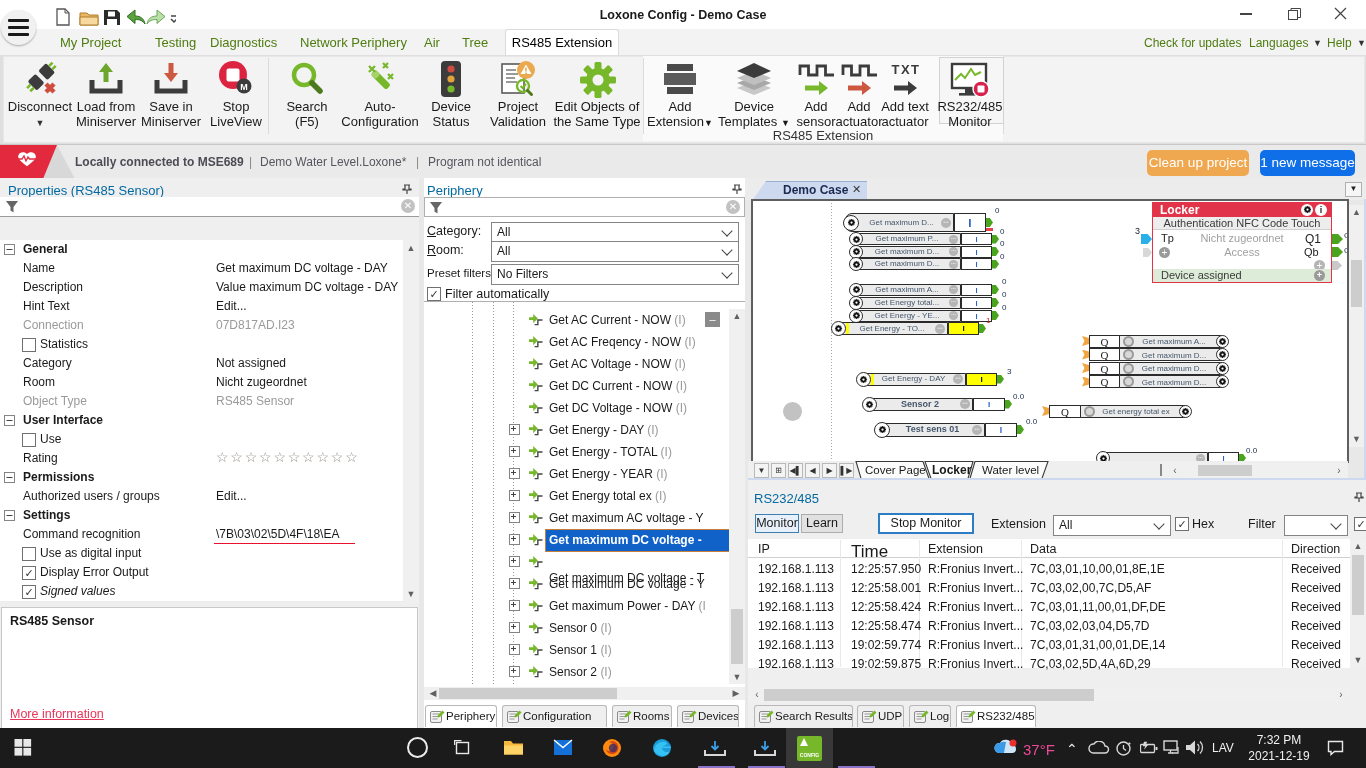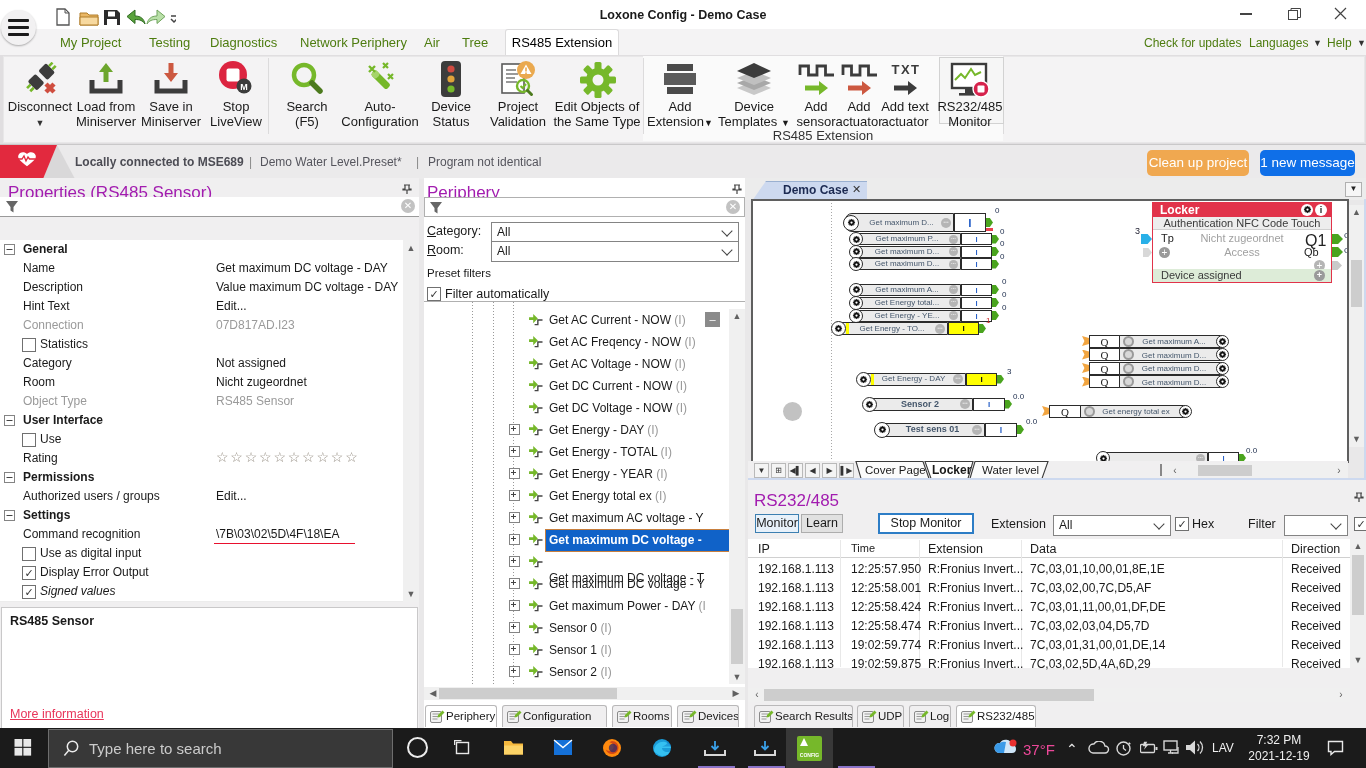--- a/index.html
+++ b/index.html
@@ -16,21 +16,21 @@
 #activetab{position:absolute;left:505px;top:29px;width:112px;height:26px;background:#fff;border:1px solid #dcdbdc;border-bottom:none;border-radius:3px 3px 0 0;text-align:center;line-height:25px;font-size:13px;}
 
 #ribbon{left:0;top:55px;width:1366px;height:93px;background:#e0dee0;}
 #ribbonpanel{left:3px;top:1px;width:1360px;height:85px;background:#f4f3f4;border:1px solid #e8e7e8;}
 .rlabel{position:absolute;font-size:13px;color:#1a1a1a;text-align:center;line-height:15px;}
 .rsep{position:absolute;top:3px;width:1px;height:76px;background:#dcdbdc;}
 
 #statusrow{left:0;top:144px;width:1366px;height:34px;background:#ebeaeb;border-top:1px solid #c9c8c9;}
 .sbtn{position:absolute;top:5px;height:26px;border-radius:5px;color:#fff;font-size:13.5px;text-align:center;line-height:26px;}
 
-.phead{position:absolute;font-size:17px;color:#a21caf;}
+.phead{position:absolute;font-size:13px;color:#0369a1;}
 
 #proppanel{left:0;top:178px;width:419px;height:550px;background:#f0eff0;}
 .prow{position:absolute;left:0;width:403px;height:19px;background:#fff;border-bottom:1px solid #ececec;font-size:12px;color:#1a1a1a;}
 .pname{position:absolute;left:23px;top:2px;}
 .pval{position:absolute;left:216px;top:2px;}
 .pgroup{font-weight:bold;}
 .gray{color:#9a9a9a;}
 .cb{position:absolute;left:22px;top:3px;width:12px;height:12px;border:1px solid #707070;background:#fff;font-size:11px;line-height:12px;text-align:center;color:#333;}
 
 .sb{position:absolute;background:#f0f0f0;}
@@ -99,21 +99,21 @@
   <div class="abs winbtn" style="left:1240px;top:13px;width:12px;height:2px;background:#444;"></div>
   <svg class="abs" style="left:1288px;top:8px" width="13" height="12" viewBox="0 0 13 12">
     <rect x="0.5" y="2.5" width="9" height="9" fill="none" stroke="#444"></rect>
     <path d="M3 2.5 v-2 h9.5 v9 h-2.5" fill="none" stroke="#444"></path>
   </svg>
   <svg class="abs" style="left:1334px;top:7px" width="13" height="13" viewBox="0 0 13 13">
     <path d="M1 1 L12 12 M12 1 L1 12" stroke="#444" stroke-width="1.2"></path>
   </svg>
 
   <div class="mtab" style="left:60px;">My Project</div>
-  <div class="mtab" style="left:149px;">Testing</div>
+  <div class="mtab" style="left:155px;">Testing</div>
   <div class="mtab" style="left:210px;">Diagnostics</div>
   <div class="mtab" style="left:300px;">Network Periphery</div>
   <div class="mtab" style="left:424px;">Air</div>
   <div class="mtab" style="left:462px;">Tree</div>
   <div class="abs" id="activetab">RS485 Extension</div>
   <div class="mtab" style="left:1144px;font-size:12px;top:36px;">Check for updates</div>
   <div class="mtab" style="left:1249px;font-size:12px;top:36px;">Languages</div>
   <div class="mtab" style="left:1313px;font-size:9px;top:38px;color:#333;">▼</div>
   <div class="mtab" style="left:1327px;font-size:12px;top:36px;">Help</div>
   <div class="mtab" style="left:1357px;font-size:9px;top:38px;color:#333;">▼</div>
@@ -265,21 +265,21 @@
   </div>
   <div class="abs" id="statusrow">
     <svg class="abs" style="left:0;top:0" width="75" height="34" viewBox="0 0 75 34">
       <polygon points="57,0 75,34 43,34" fill="#d9d8d9"></polygon>
       <polygon points="0,0 57,0 43,34 0,34" fill="#e2293e"></polygon>
       <path d="M27 9 c-2.5-2.8-7.5-2.2-8.6 1.2 c-1 3 1.2 5.2 8.6 11 c7.4-5.8 9.6-8 8.6-11 c-1.1-3.4-6.1-4-8.6-1.2 z" fill="#fff"></path>
       <path d="M18 14 h4 l2-3 2 5 2-4 1.5 2 h6" stroke="#e2293e" stroke-width="1.3" fill="none"></path>
     </svg>
     <div class="abs" style="left:75px;top:10px;font-size:12px;font-weight:bold;color:#4c4c54;">Locally connected to MSE689</div>
     <div class="abs" style="left:249px;top:10px;font-size:12px;color:#888;">|</div>
-    <div class="abs" style="left:260px;top:10px;font-size:12px;color:#55555d;">Demo Water Level.Preset*</div>
+    <div class="abs" style="left:260px;top:10px;font-size:12px;color:#55555d;">Demo Water Level.Loxone*</div>
     <div class="abs" style="left:416px;top:10px;font-size:12px;color:#888;">|</div>
     <div class="abs" style="left:428px;top:10px;font-size:12px;color:#55555d;">Program not identical</div>
     <div class="sbtn" style="left:1147px;width:102px;background:#f0a850;">Clean up project</div>
     <div class="sbtn" style="left:1260px;width:95px;background:#0f6fe8;">1 new message</div>
   </div>
   <div class="abs" id="proppanel">
     <div class="phead" style="left:8px;top:5px;">Properties (RS485 Sensor)</div>
     <svg class="pinicon abs" style="left:402px;top:6px" width="10" height="11" viewBox="0 0 10 11">
         <path d="M2 1 h6 M3 1 v4 h-2 l0 1 h8 l0 -1 h-2 v-4 M5 6 v4" stroke="#444" stroke-width="1.2" fill="none"></path>
       </svg>
@@ -406,20 +406,24 @@
     <div class="combo" style="left:67px;top:44px;width:246px;">
         <span class="cv">All</span>
         <span class="ch">⌄</span>
       </div>
     <div class="abs" style="left:3px;top:65px;font-size:12.5px;color:#1a1a1a;"><u>R</u>oom:</div>
     <div class="combo" style="left:67px;top:63px;width:246px;">
         <span class="cv">All</span>
         <span class="ch">⌄</span>
       </div>
     <div class="abs" style="left:3px;top:89px;font-size:11.5px;color:#1a1a1a;">Preset filters</div>
+    <div class="combo" style="left:67px;top:86px;width:246px;">
+        <span class="cv">No Filters</span>
+        <span class="ch">⌄</span>
+      </div>
     <div class="abs" style="left:3px;top:109px;width:12px;height:12px;border:1px solid #707070;background:#fff;font-size:11px;line-height:12px;text-align:center;color:#333;">✓</div>
     <div class="abs" style="left:21px;top:109px;font-size:12.5px;color:#1a1a1a;">Filter automatically</div>
     <div class="abs" style="left:0px;top:123px;width:321px;height:1px;background:#b0b0b0;"></div>
     <div id="tree" class="abs" style="left:0;top:124px;width:305px;height:382px;overflow:hidden;">
       <div class="abs" style="left:48px;top:0px;width:1px;height:382px;background:repeating-linear-gradient(to bottom,#999 0 1px,transparent 1px 3px);"></div>
       <div class="abs" style="left:69px;top:0px;width:1px;height:382px;background:repeating-linear-gradient(to bottom,#999 0 1px,transparent 1px 3px);"></div>
       <div class="abs" style="left:89px;top:0px;width:1px;height:382px;background:repeating-linear-gradient(to bottom,#999 0 1px,transparent 1px 3px);"></div>
       <div id="treerows">
         <div class="trow" style="top:7px;">
             <svg class="tico" style="left:105px;top:4px" width="15" height="14" viewBox="0 0 15 14">
@@ -771,21 +775,21 @@
 <div class="abs" style="left:407px;top:2px;font-size:12px;font-weight:bold;color:#fff;">Locker</div>
 <div class="abs" style="left:548px;top:2.5px;width:12px;height:12px;background:#fff;border-radius:50%;"></div>
 <svg class="abs" style="left:549.5px;top:4px" width="9" height="9" viewBox="0 0 12 12">
           <path d="M6 1 l1 1.3 1.5-.6 .25 1.6 1.6 .25 -.6 1.5 1.3 1 -1.3 1 .6 1.5 -1.6 .25 -.25 1.6 -1.5 -.6 -1 1.3 -1 -1.3 -1.5 .6 -.25 -1.6 -1.6 -.25 .6 -1.5 -1.3 -1 1.3 -1 -.6 -1.5 1.6 -.25 .25 -1.6 1.5 .6 z" fill="#111"></path>
           <circle cx="6" cy="6" r="1.5" fill="#fff"></circle>
         </svg>
 <div class="abs" style="left:562px;top:2.5px;width:12px;height:12px;background:#fff;border-radius:50%;color:#222;font-size:9px;font-weight:bold;text-align:center;line-height:12px;">i</div>
 <div class="abs" style="left:400px;top:16px;width:178px;height:13px;background:#ededed;border-bottom:1px solid #d0d0d0;box-sizing:border-box;font-size:11px;color:#3a3a3a;text-align:center;line-height:12px;white-space:nowrap;overflow:hidden;">Authentication NFC Code Touch</div>
 <div class="abs" style="left:408px;top:31px;font-size:11px;color:#222;">Tp</div>
 <div class="abs" style="left:419px;top:31px;width:140px;font-size:11px;color:#a0a0a0;text-align:center;">Nicht zugeordnet</div>
-<div class="abs" style="left:552px;top:31px;font-size:16px;color:#222;">Q1</div>
+<div class="abs" style="left:552px;top:31px;font-size:12px;color:#222;">Q1</div>
 <div class="abs" style="left:406px;top:46px;width:11px;height:11px;border-radius:50%;background:#9a9a9a;color:#fff;font-size:10px;text-align:center;line-height:11px;">+</div>
 <div class="abs" style="left:419px;top:45px;width:140px;font-size:11px;color:#a0a0a0;text-align:center;">Access</div>
 <div class="abs" style="left:551px;top:45px;font-size:11px;color:#222;">Qb</div>
 <div class="abs" style="left:561px;top:59px;width:11px;height:11px;border-radius:50%;background:#b5b5b5;color:#fff;font-size:10px;text-align:center;line-height:11px;">+</div>
 <div class="abs" style="left:400px;top:68px;width:178px;height:13px;background:#ddecd8;font-size:11px;color:#3a3a3a;line-height:13px;"><span style="margin-left:8px;">Device assigned</span></div>
 <div class="abs" style="left:561px;top:69px;width:11px;height:11px;border-radius:50%;background:#9a9a9a;color:#fff;font-size:9px;line-height:11px;text-align:center;font-weight:bold;">+</div>
 <div class="cval" style="left:382px;top:25px;font-size:9px;color:#223;">3</div>
 <div class="abs" style="left:388px;top:33px;width:11px;height:10px;background:#29b0e8;clip-path:polygon(0 0,60% 0,100% 50%,60% 100%,0 100%);"></div>
 <div class="abs" style="left:390px;top:47px;width:9px;height:9px;background:#d8d8d8;clip-path:polygon(0 0,60% 0,100% 50%,60% 100%,0 100%);"></div>
 <div class="nub" style="left:579px;top:33px;width:11px;height:10px;"></div>
@@ -841,21 +845,21 @@
     <div class="abs" style="left:444px;top:37px;font-size:12.5px;color:#1a1a1a;">Hex</div>
     <div class="abs" style="left:500px;top:37px;font-size:12.5px;color:#1a1a1a;">Filter</div>
     <div class="combo" style="left:536px;top:35px;width:62px;">
         <span class="ch">⌄</span>
       </div>
     <div class="abs" style="left:606px;top:37px;width:12px;height:12px;border:1px solid #707070;background:#fff;font-size:11px;line-height:12px;text-align:center;color:#333;">✓</div>
 
     <div class="abs" style="left:0px;top:59px;width:602px;height:129px;background:#fff;"></div>
     <div class="abs" style="left:0px;top:59px;width:602px;height:19px;background:#fff;border-bottom:1px solid #d0d0d0;box-sizing:border-box;"></div>
     <div class="rsrow" style="left:10px;top:62px;font-size:12.5px;">IP</div>
-    <div class="rsrow" style="left:103px;top:62px;font-size:11px;">Time</div>
+    <div class="rsrow" style="left:103px;top:62px;font-size:17px;">Time</div>
     <div class="rsrow" style="left:180px;top:62px;font-size:12.5px;">Extension</div>
     <div class="rsrow" style="left:282px;top:62px;font-size:12.5px;">Data</div>
     <div class="rsrow" style="left:543px;top:62px;font-size:12.5px;">Direction</div>
     <div class="abs" style="left:92px;top:60px;width:1px;height:127px;background:#e8e8e8;"></div>
     <div class="abs" style="left:171px;top:60px;width:1px;height:127px;background:#e8e8e8;"></div>
     <div class="abs" style="left:273px;top:60px;width:1px;height:127px;background:#e8e8e8;"></div>
     <div class="abs" style="left:534px;top:60px;width:1px;height:127px;background:#e8e8e8;"></div>
     <div id="rsrows">
       <div class="rsrow" style="left:10px;top:82px;">192.168.1.113</div>
         <div class="rsrow" style="left:103px;top:82px;">12:25:57.950</div>
@@ -945,27 +949,20 @@
 
   <div class="abs" style="left:1364px;top:199px;width:2px;height:281px;background:#cdd9ef;"></div>
   <div class="abs" style="left:748px;top:478px;width:618px;height:2px;background:#cdd9ef;"></div>
   <div class="abs" id="taskbar">
     <svg class="abs" style="left:14px;top:11px" width="18" height="17" viewBox="0 0 18 18">
         <rect x="0" y="0" width="8.2" height="8.2" fill="#e8e8e8"></rect>
         <rect x="9.4" y="0" width="8.2" height="8.2" fill="#e8e8e8"></rect>
         <rect x="0" y="9.4" width="8.2" height="8.2" fill="#e8e8e8"></rect>
         <rect x="9.4" y="9.4" width="8.2" height="8.2" fill="#e8e8e8"></rect>
       </svg>
-    <div class="abs" style="left:48px;top:1px;width:345px;height:39px;background:#383838;border:1px solid #6e6e6e;box-sizing:border-box;">
-      <svg class="abs" style="left:13px;top:9px" width="18" height="19" viewBox="0 0 18 19">
-          <circle cx="10.5" cy="7.5" r="5.2" fill="none" stroke="#ececec" stroke-width="1.5"></circle>
-          <path d="M6.6 11.6 l-4.2 4.8" stroke="#ececec" stroke-width="1.5"></path>
-        </svg>
-      <div class="abs" style="left:40px;top:10px;font-size:15px;color:#cbcbcb;">Type here to search</div>
-    </div>
     <div class="abs" style="left:407px;top:9px;width:21px;height:21px;border:2.5px solid #ececec;border-radius:50%;box-sizing:border-box;"></div>
     <svg class="abs" style="left:454px;top:12px" width="17" height="16" viewBox="0 0 17 16">
         <rect x="2.5" y="2.5" width="12" height="11" fill="none" stroke="#e8e8e8" stroke-width="1.4"></rect>
         <path d="M0.5 5 v-4.5 h7" stroke="#e8e8e8" stroke-width="1.4" fill="none"></path>
       </svg>
     <svg class="abs" style="left:502px;top:740px" width="0" height="0"></svg>
     <svg class="abs" style="left:503px;top:11px" width="21" height="18" viewBox="0 0 21 18">
         <path d="M1 2 h7 l2 2.5 h10 v11 h-19 z" fill="#f5b83d"></path>
         <path d="M1 6.5 h19 v9 h-19 z" fill="#fcd367"></path>
       </svg>

